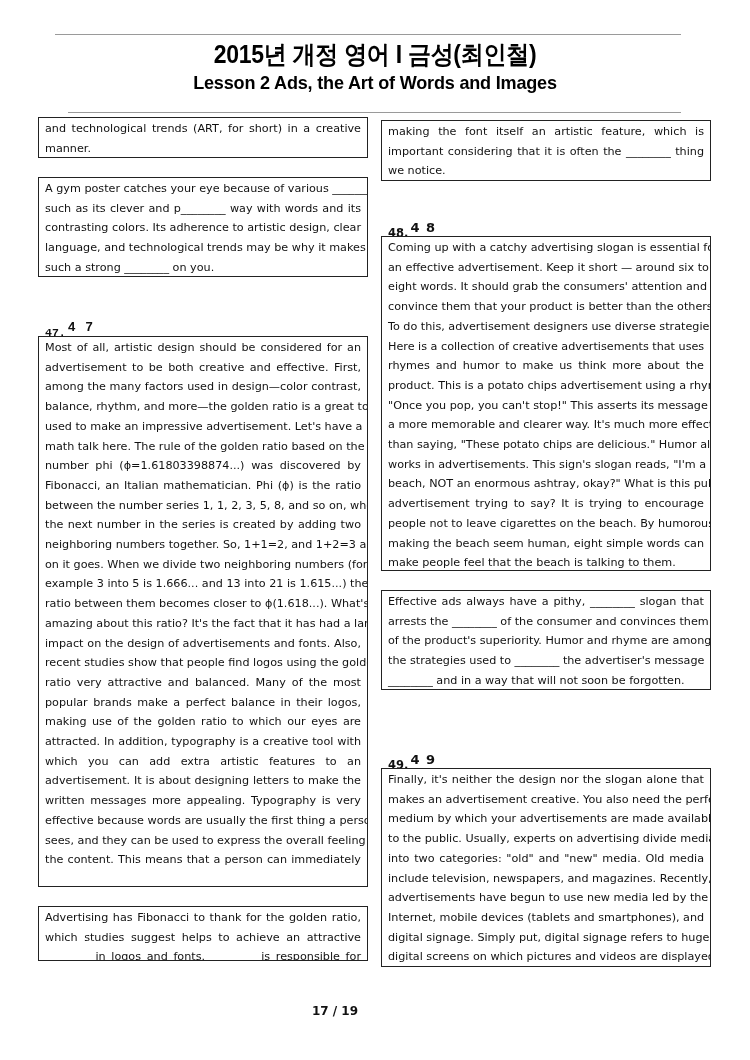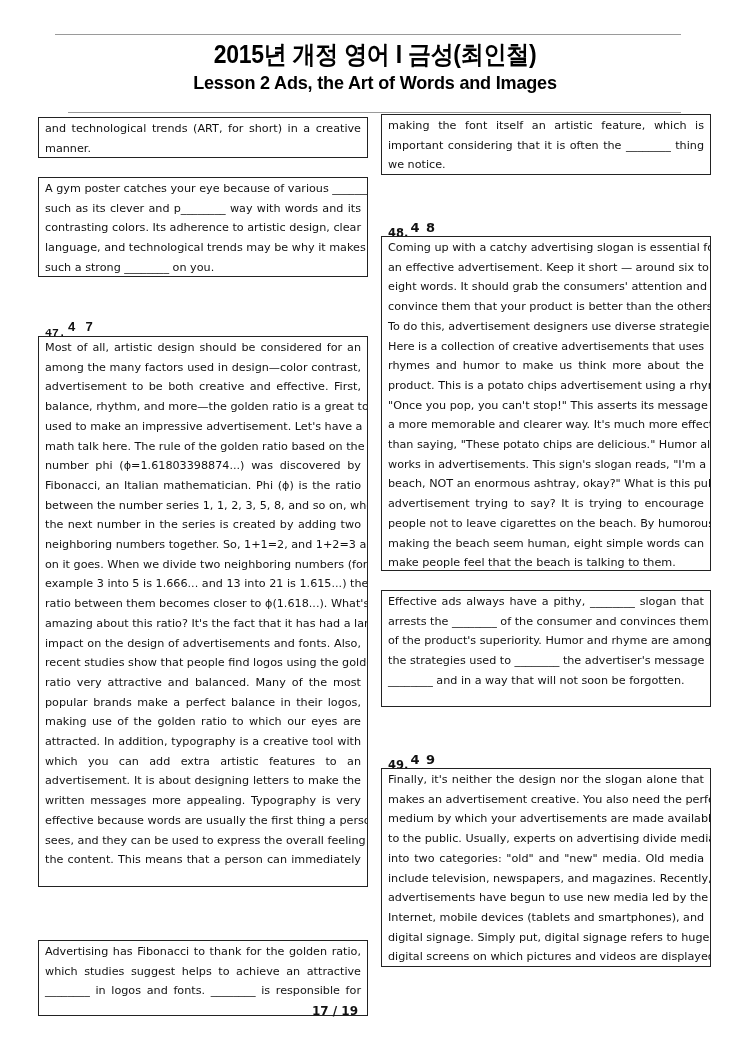--- a/index.html
+++ b/index.html
@@ -38,22 +38,22 @@
   <span class="line">such as its clever and p________ way with words and its</span>
   <span class="line">contrasting colors. Its adherence to artistic design, clear</span>
   <span class="line">language, and technological trends may be why it makes</span>
   <span class="line last">such a strong ________ on you.</span>
 </div>
 
 <div class="qnum" style="left:45px; top:320px;font-family:Liberation Mono, monospace;"><span>47.</span><sup>4 7</sup></div>
 
 <div class="box" style="left:38px; top:336px; width:330px; height:551px;">
   <span class="line">Most of all, artistic design should be considered for an</span>
+  <span class="line">advertisement to be both creative and effective. First,</span>
   <span class="line">among the many factors used in design—color contrast,</span>
-  <span class="line">advertisement to be both creative and effective. First,</span>
   <span class="line">balance, rhythm, and more—the golden ratio is a great tool</span>
   <span class="line">used to make an impressive advertisement. Let's have a little</span>
   <span class="line">math talk here. The rule of the golden ratio based on the</span>
   <span class="line">number phi (ϕ=1.61803398874...) was discovered by</span>
   <span class="line">Fibonacci, an Italian mathematician. Phi (ϕ) is the ratio</span>
   <span class="line">between the number series 1, 1, 2, 3, 5, 8, and so on, where</span>
   <span class="line">the next number in the series is created by adding two</span>
   <span class="line">neighboring numbers together. So, 1+1=2, and 1+2=3 and</span>
   <span class="line">on it goes. When we divide two neighboring numbers (for</span>
   <span class="line">example 3 into 5 is 1.666... and 13 into 21 is 1.615...) the</span>
@@ -66,27 +66,27 @@
   <span class="line">making use of the golden ratio to which our eyes are</span>
   <span class="line">attracted. In addition, typography is a creative tool with</span>
   <span class="line">which you can add extra artistic features to an</span>
   <span class="line">advertisement. It is about designing letters to make the</span>
   <span class="line">written messages more appealing. Typography is very</span>
   <span class="line">effective because words are usually the first thing a person</span>
   <span class="line">sees, and they can be used to express the overall feeling of</span>
   <span class="line">the content. This means that a person can immediately</span>
 </div>
 
-<div class="box" style="left:38px; top:940px; width:330px; height:76px;">
+<div class="box" style="left:38px; top:906px; width:330px; height:55px;">
   <span class="line">Advertising has Fibonacci to thank for the golden ratio,</span>
   <span class="line">which studies suggest helps to achieve an attractive</span>
   <span class="line">________ in logos and fonts. ________ is responsible for</span>
 </div>
 
-<div class="box" style="left:381px; top:114px; width:330px; height:61px;">
+<div class="box" style="left:381px; top:120px; width:330px; height:61px;">
   <span class="line">making the font itself an artistic feature, which is</span>
   <span class="line">important considering that it is often the ________ thing</span>
   <span class="line last">we notice.</span>
 </div>
 
 <div class="qnum" style="left:388px; top:220px;"><span>48.</span><sup>4 8</sup></div>
 
 <div class="box" style="left:381px; top:236px; width:330px; height:335px;">
   <span class="line">Coming up with a catchy advertising slogan is essential for</span>
   <span class="line">an effective advertisement. Keep it short — around six to</span>
@@ -100,21 +100,21 @@
   <span class="line">a more memorable and clearer way. It's much more effective</span>
   <span class="line">than saying, "These potato chips are delicious." Humor also</span>
   <span class="line">works in advertisements. This sign's slogan reads, "I'm a</span>
   <span class="line">beach, NOT an enormous ashtray, okay?" What is this public</span>
   <span class="line">advertisement trying to say? It is trying to encourage</span>
   <span class="line">people not to leave cigarettes on the beach. By humorously</span>
   <span class="line">making the beach seem human, eight simple words can</span>
   <span class="line last">make people feel that the beach is talking to them.</span>
 </div>
 
-<div class="box" style="left:381px; top:590px; width:330px; height:117px;">
+<div class="box" style="left:381px; top:590px; width:330px; height:100px;">
   <span class="line">Effective ads always have a pithy, ________ slogan that</span>
   <span class="line">arrests the ________ of the consumer and convinces them</span>
   <span class="line">of the product's superiority. Humor and rhyme are among</span>
   <span class="line">the strategies used to ________ the advertiser's message</span>
   <span class="line last">________ and in a way that will not soon be forgotten.</span>
 </div>
 
 <div class="qnum" style="left:388px; top:752px;"><span>49.</span><sup>4 9</sup></div>
 
 <div class="box" style="left:381px; top:768px; width:330px; height:199px;">

